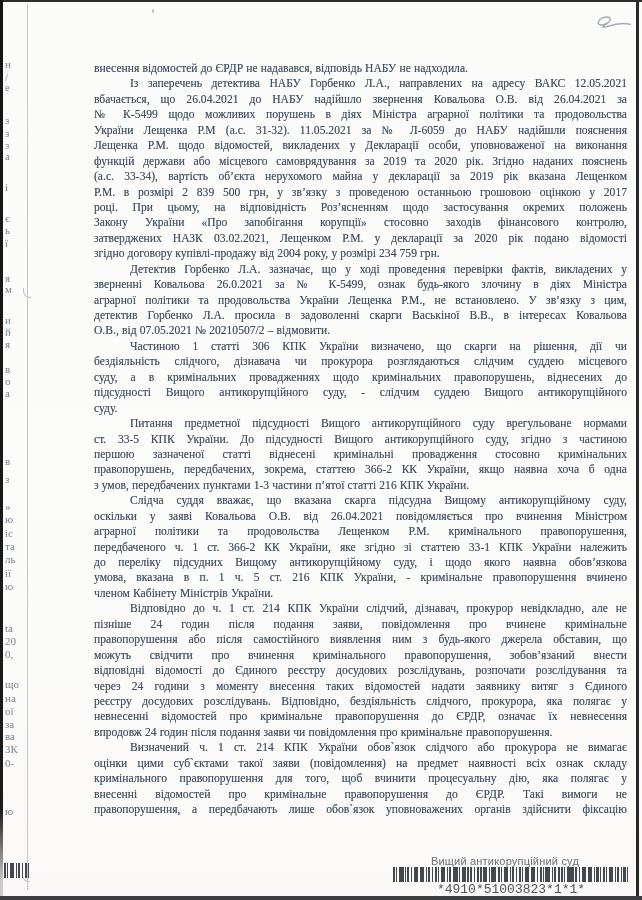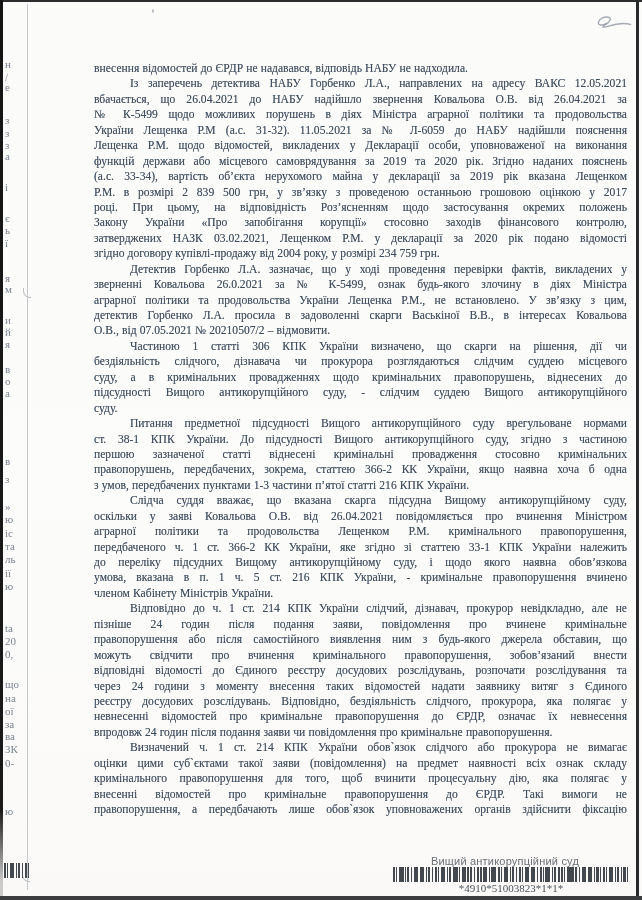--- a/index.html
+++ b/index.html
@@ -31,21 +31,21 @@
   .handwriting{position:absolute;left:592px;top:8px;width:44px;height:26px;}
   
   .stamp-label{position:absolute;left:381px;top:855px;width:248px;text-align:center;
                font-family:"Liberation Sans",sans-serif;font-size:11px;color:#6a7076;letter-spacing:.2px;}
   .barcode{position:absolute;left:393px;top:867px;width:236px;height:15px;
            background:
              repeating-linear-gradient(90deg,#43484e 0 1px,transparent 1px 3px),
              repeating-linear-gradient(90deg,#43484e 0 2px,transparent 2px 7px),
              repeating-linear-gradient(90deg,transparent 0 9px,#43484e 9px 11px,transparent 11px 13px);}
   .barcode-number{position:absolute;left:393px;top:882px;width:236px;text-align:center;
-                  font-family:Liberation Serif, serif;font-size:11px;color:#4d5358;}
+                  font-family:Liberation Mono, monospace;font-size:13px;color:#4d5358;}
   .barcode-frag{position:absolute;left:4px;top:863px;width:25px;height:15px;
            background:
              repeating-linear-gradient(90deg,#43484e 0 1px,transparent 1px 3px),
              repeating-linear-gradient(90deg,#43484e 0 2px,transparent 2px 7px);}
 </style>
 </head>
 <body>
 
 <div class="page">
 
@@ -125,21 +125,21 @@
       <div class="line">зверненні Ковальова 26.0.2021 за № К-5499, ознак будь-якого злочину в діях Міністра</div>
       <div class="line">аграрної політики та продовольства України Лещенка Р.М., не встановлено. У зв’язку з цим,</div>
       <div class="line">детектив Горбенко Л.А. просила в задоволенні скарги Васькіної В.В., в інтересах Ковальова</div>
       <div class="line end">О.В., від 07.05.2021 № 20210507/2 – відмовити.</div>
       <div class="line indent">Частиною 1 статті 306 КПК України визначено, що скарги на рішення, дії чи</div>
       <div class="line">бездіяльність слідчого, дізнавача чи прокурора розглядаються слідчим суддею місцевого</div>
       <div class="line">суду, а в кримінальних провадженнях щодо кримінальних правопорушень, віднесених до</div>
       <div class="line">підсудності Вищого антикорупційного суду, - слідчим суддею Вищого антикорупційного</div>
       <div class="line end">суду.</div>
       <div class="line indent">Питання предметної підсудності Вищого антикорупційного суду врегульоване нормами</div>
-      <div class="line">ст. 38-1 КПК України. До підсудності Вищого антикорупційного суду, згідно з частиною</div>
+      <div class="line">ст. 33-5 КПК України. До підсудності Вищого антикорупційного суду, згідно з частиною</div>
       <div class="line">першою зазначеної статті віднесені кримінальні провадження стосовно кримінальних</div>
       <div class="line">правопорушень, передбачених, зокрема, статтею 366-2 КК України, якщо наявна хоча б одна</div>
       <div class="line end">з умов, передбачених пунктами 1-3 частини п’ятої статті 216 КПК України.</div>
       <div class="line indent">Слідча суддя вважає, що вказана скарга підсудна Вищому антикорупційному суду,</div>
       <div class="line">оскільки у заяві Ковальова О.В. від 26.04.2021 повідомляється про вчинення Міністром</div>
       <div class="line">аграрної політики та продовольства Лещенком Р.М. кримінального правопорушення,</div>
       <div class="line">передбаченого ч. 1 ст. 366-2 КК України, яке згідно зі статтею 33-1 КПК України належить</div>
       <div class="line">до переліку підсудних Вищому антикорупційному суду, і щодо якого наявна обов’язкова</div>
       <div class="line">умова, вказана в п. 1 ч. 5 ст. 216 КПК України, - кримінальне правопорушення вчинено</div>
       <div class="line end">членом Кабінету Міністрів України.</div>

